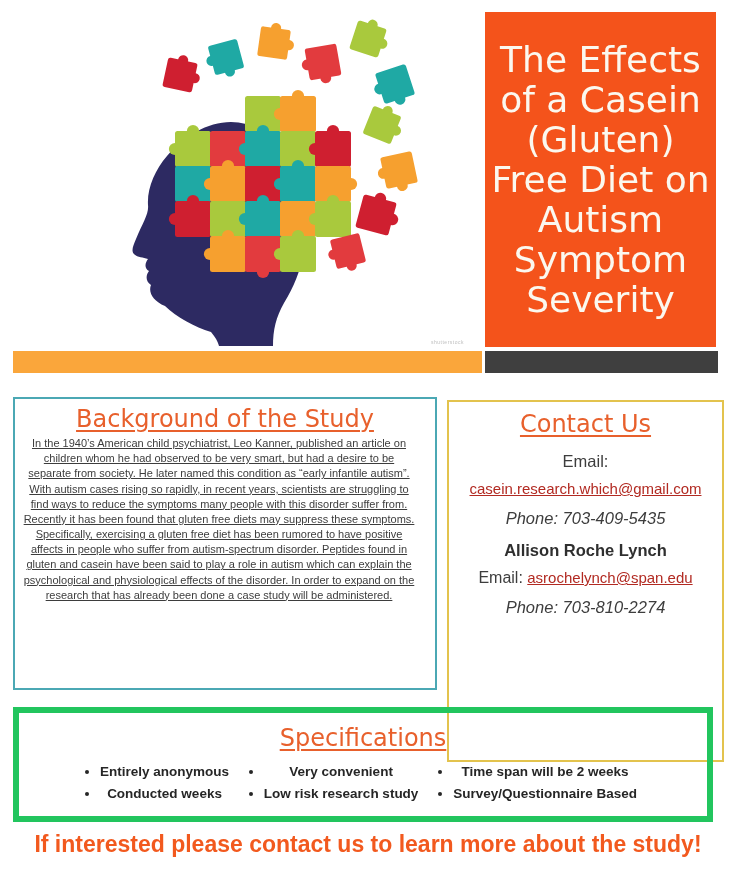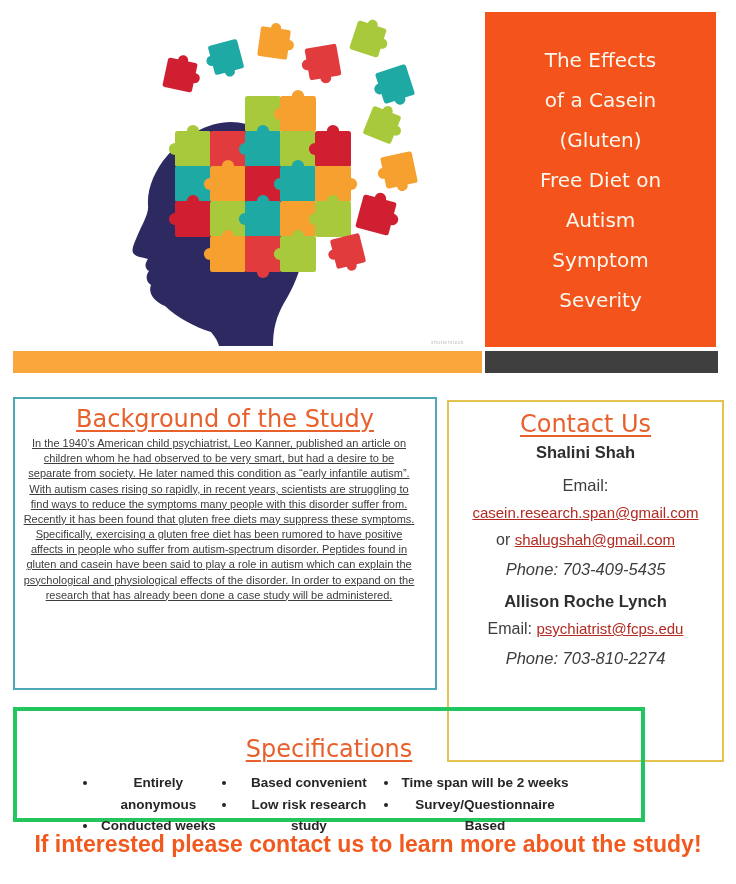--- a/index.html
+++ b/index.html
@@ -6,21 +6,21 @@
   .page{position:relative;width:736px;height:884px;background:#ffffff;overflow:hidden;
         font-family:"Liberation Sans",sans-serif;color:#3d3d3d;}
 
   
   .illustration{position:absolute;left:15px;top:8px;width:455px;height:338px;background:#ffffff;}
   .watermark{position:absolute;right:6px;bottom:1px;font-size:5px;letter-spacing:.5px;color:#bdbdbd;}
 
   
   .title-box{position:absolute;left:485px;top:12px;width:231px;height:335px;background:#f4531b;
              display:flex;align-items:center;justify-content:center;text-align:center;}
-  .title-text{font-family:"DejaVu Sans",sans-serif;font-size:20px;line-height:40px;
+  .title-text{font-family:"DejaVu Sans",sans-serif;font-size:36px;line-height:40px;
               color:#fbf8ef;white-space:pre-line;}
 
   
   .bar{position:absolute;top:351px;height:22px;}
   .bar-orange{left:13px;width:469px;background:#faa63b;}
   .bar-dark{left:485px;width:233px;background:#3f3f3f;}
 
   
   .heading{font-family:"DejaVu Sans",sans-serif;font-weight:normal;color:#e8602c;
            font-size:24px;margin:4px 0 3px 0;text-decoration:underline;
@@ -36,22 +36,22 @@
                border:2px solid #e3c34d;text-align:center;padding:4px 2px;}
   .contact-heading{margin-bottom:0;}
   .person-name{font-weight:bold;color:#2f2f2f;font-size:16.5px;margin-top:5px;}
   .contact-line{font-size:16px;color:#3d3d3d;margin-top:9px;}
   .email-label{margin-top:14px;font-size:16.5px;}
   .email-link{color:#b22a22;text-decoration:underline;font-size:15px;}
   .phone{margin-top:11px;font-size:16.5px;font-style:italic;}
   .person-2{margin-top:13px;}
 
   
-  .specs-box{position:absolute;left:13px;top:707px;width:632px;height:115px;box-sizing:border-box;
-             border:4px solid #22c55e;text-align:center;padding-top:20px;}
+  .specs-box{position:absolute;left:13px;top:707px;width:700px;height:115px;box-sizing:border-box;
+             border:6px solid #22c55e;text-align:center;padding-top:7px;}
   .specs-columns{display:flex;justify-content:space-between;text-align:center;
                  padding:6px 70px 0 48px;margin-left:15px;}
   .spec-list{list-style:disc;margin:0;padding-left:18px;font-size:13.5px;font-weight:bold;
              color:#262626;line-height:1.6;}
 
   
   .footer-text{position:absolute;left:0;right:0;top:831px;text-align:center;
                font-family:"Liberation Sans",sans-serif;font-weight:bold;
                font-size:23px;color:#f2591e;}
 </style>
@@ -231,48 +231,43 @@
   <div class="bar bar-dark"></div>
 
   <section class="bg-box">
     <h2 class="heading">Background of the Study</h2>
     <p class="bg-body">In the 1940’s American child psychiatrist, Leo Kanner, published an article on children whom he had observed to be very smart, but had a desire to be separate from society. He later named this condition as “early infantile autism”. With autism cases rising so rapidly, in recent years, scientists are struggling to find ways to reduce the symptoms many people with this disorder suffer from. Recently it has been found that gluten free diets may suppress these symptoms. Specifically, exercising a gluten free diet has been rumored to have positive affects in people who suffer from autism-spectrum disorder. Peptides found in gluten and casein have been said to play a role in autism which can explain the psychological and physiological effects of the disorder. In order to expand on the research that has already been done a case study will be administered.</p>
   </section>
 
   <section class="contact-box">
     <h2 class="heading contact-heading">Contact Us</h2>
 
-    <div class="person-name">Shalini Shah</div>
     <div class="contact-line email-label">Email:</div>
     <div class="contact-line">
-      <a class="email-link" href="#">casein.research.span@gmail.com</a>
-    </div>
-    <div class="contact-line">
-      <span>or</span>
-      <a class="email-link" href="#">shalugshah@gmail.com</a>
+      <a class="email-link" href="#">casein.research.which@gmail.com</a>
     </div>
     <div class="contact-line phone">Phone: 703-409-5435</div>
 
     <div class="person-name person-2">Allison Roche Lynch</div>
     <div class="contact-line">
       <span>Email:</span>
-      <a class="email-link" href="#">psychiatrist@fcps.edu</a>
+      <a class="email-link" href="#">asrochelynch@span.edu</a>
     </div>
     <div class="contact-line phone">Phone: 703-810-2274</div>
   </section>
 
   <section class="specs-box">
     <h2 class="heading">Specifications</h2>
     <div class="specs-columns">
       <ul class="spec-list">
           <li>Entirely anonymous</li>
           <li>Conducted weeks</li>
         </ul>
       <ul class="spec-list">
-          <li>Based convenient</li>
+          <li>Very convenient</li>
           <li>Low risk research study</li>
         </ul>
       <ul class="spec-list">
           <li>Time span will be 2 weeks</li>
           <li>Survey/Questionnaire Based</li>
         </ul>
     </div>
   </section>
 
   <div class="footer-text">If interested please contact us to learn more about the study!</div>

